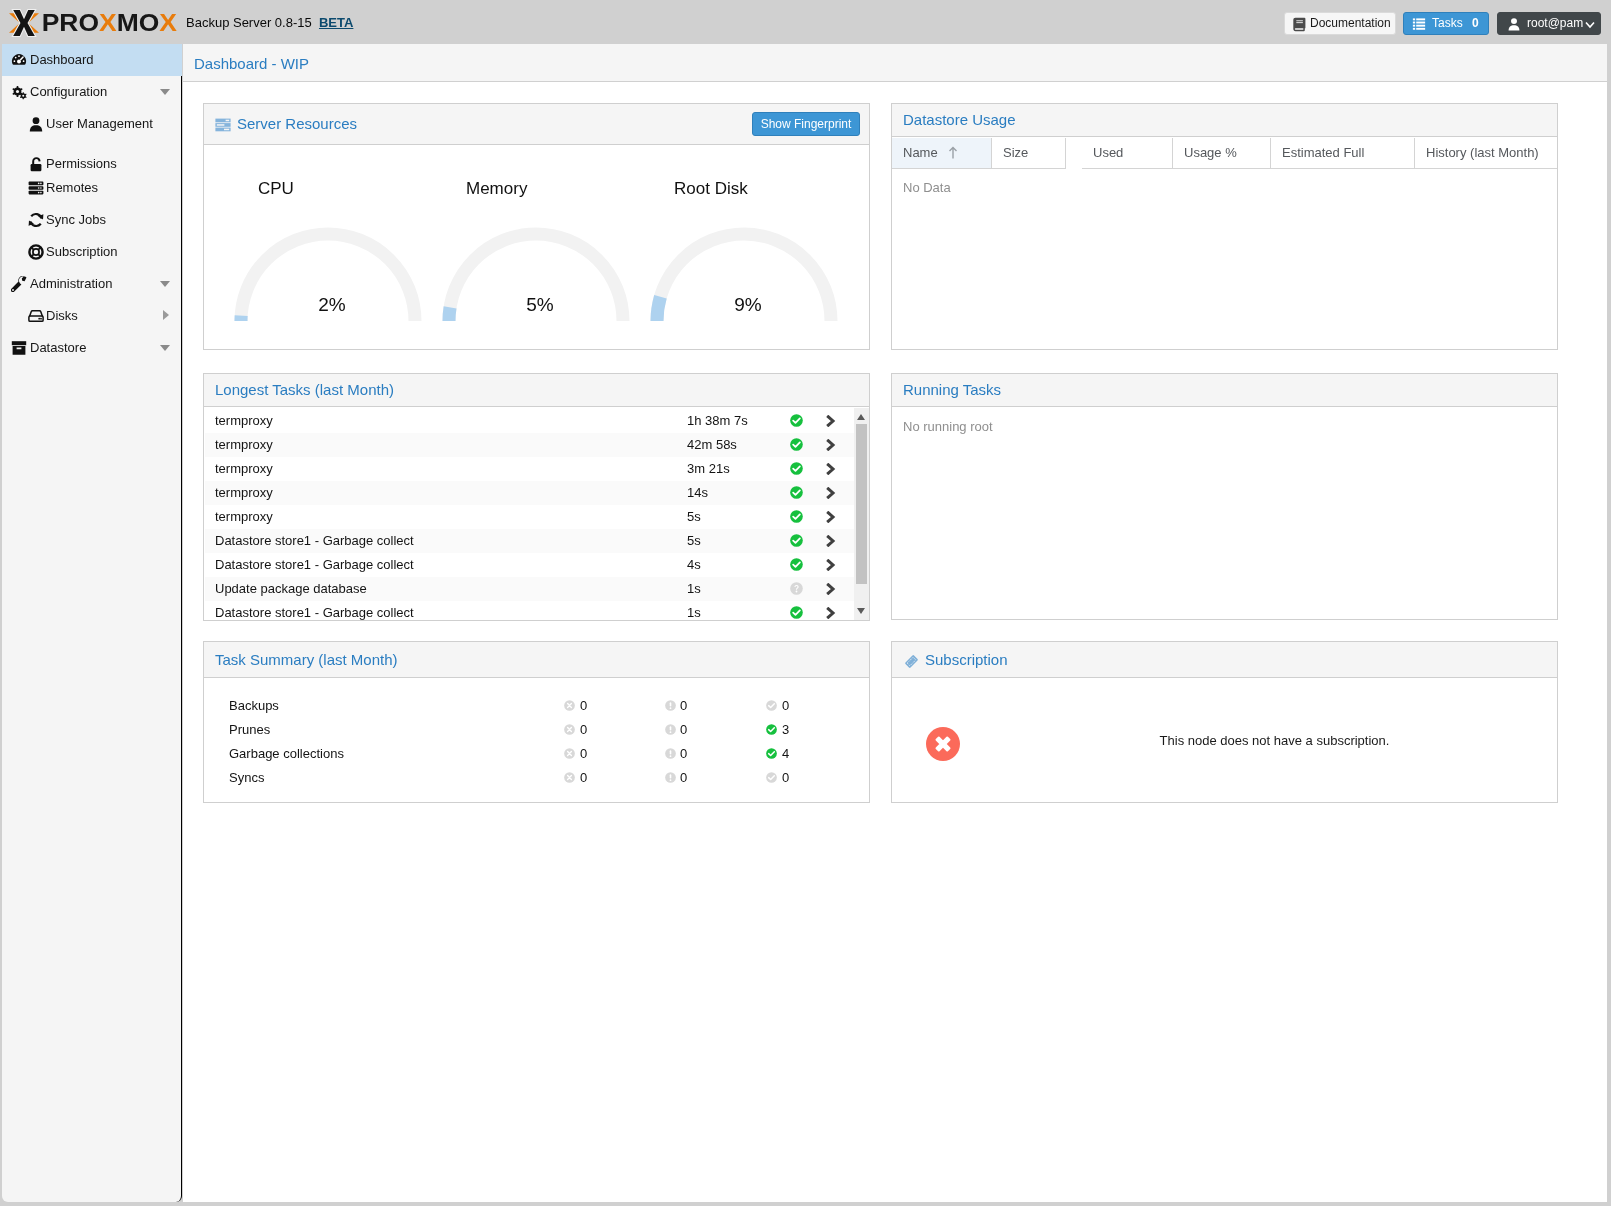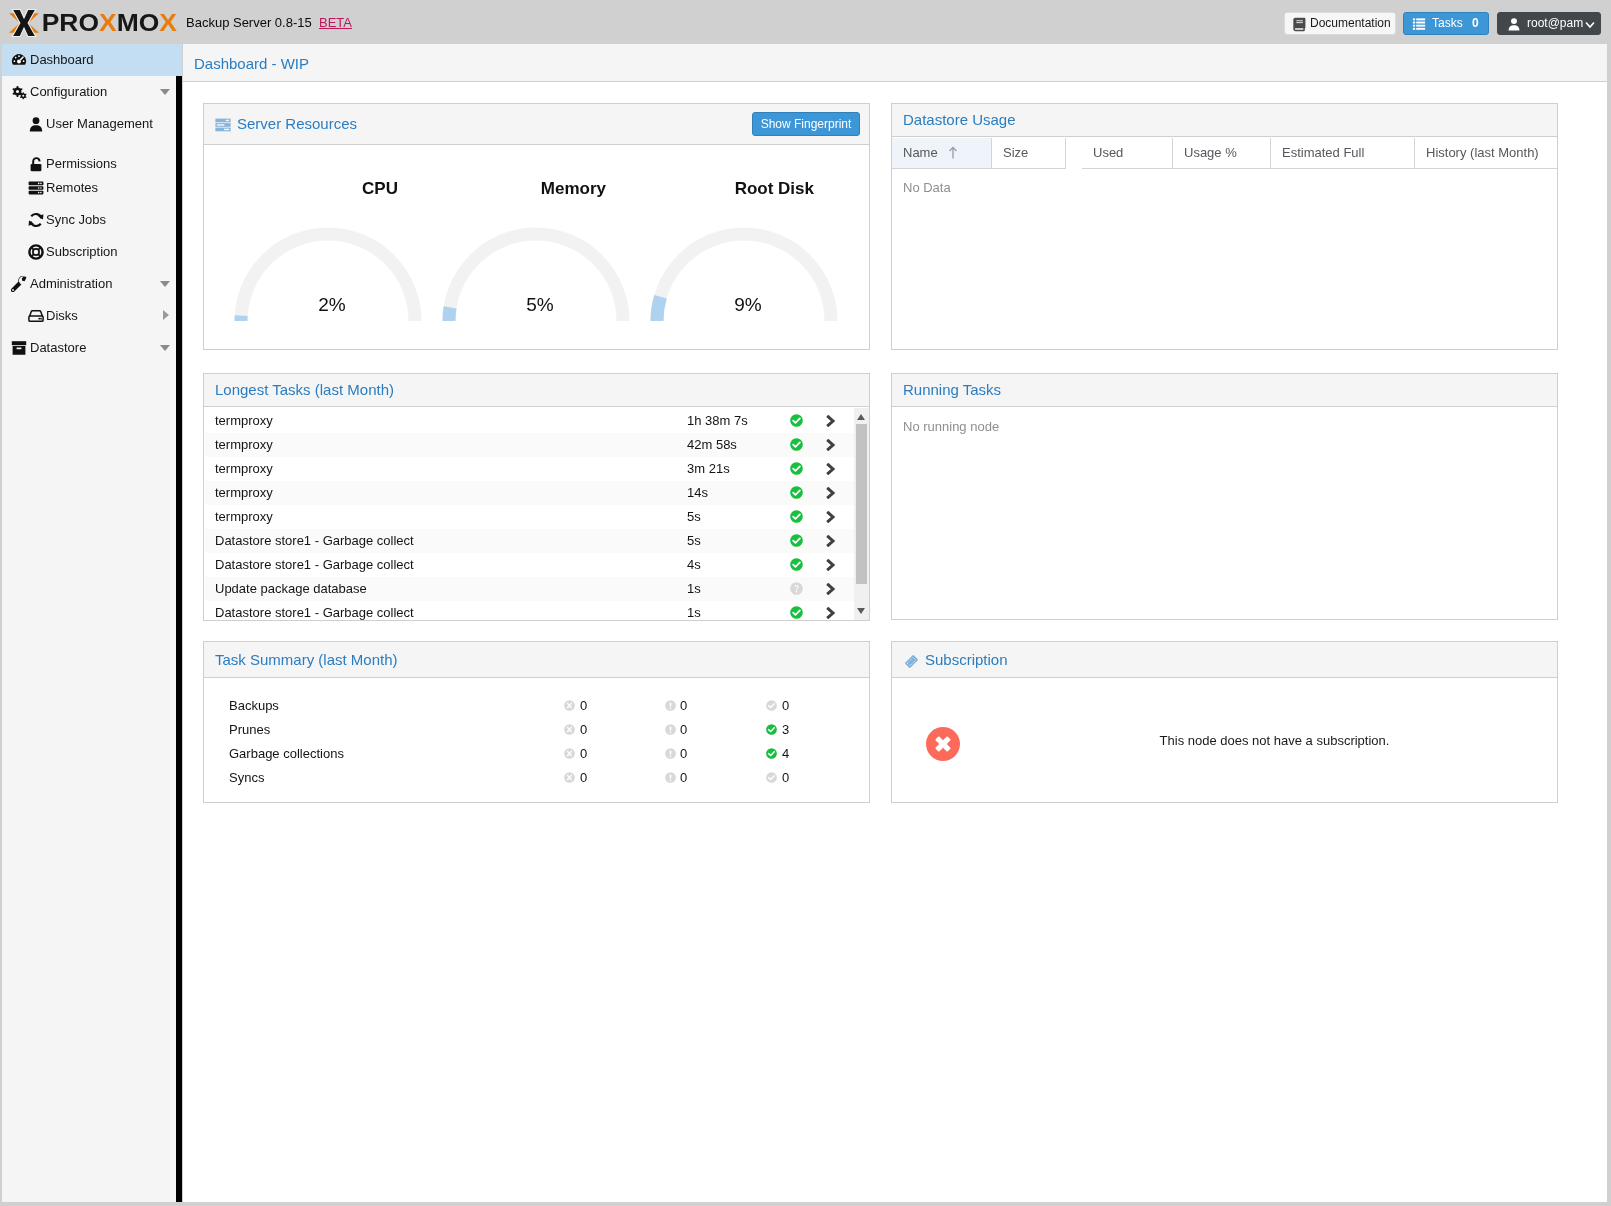--- a/index.html
+++ b/index.html
@@ -3,28 +3,28 @@
 <meta charset="utf-8">
 <style>
   * { margin:0; padding:0; box-sizing:border-box; }
   html,body { width:1611px; height:1206px; }
   body { font-family:"Liberation Sans", sans-serif; background:#d0d0d0; position:relative; overflow:hidden; font-size:13px; color:#1a1a1a; }
   .abs { position:absolute; }
 
   
   #toolbar { left:0; top:0; width:1611px; height:44px; background:#d0d0d0;padding-left:44px; }
   #brandtext { left:186px; top:1px; height:44px; line-height:44px; font-size:13px; color:#0a0a0a; }
-  #beta { color:#be185d; text-decoration:underline; }
+  #beta { color:#0c4a6e; text-decoration:underline;font-weight:bold; }
   .tbtn { top:12px; height:23px; border-radius:3px; font-size:12px; line-height:21px; }
   #btn-doc { left:1284px; width:112px; background:#f6f6f6; border:1px solid #dadada; color:#1a1a1a; }
   #btn-tasks { left:1403px; width:86px; background:#3d96d5; border:1px solid #2f80bb; color:#fff; }
   #btn-user { left:1497px; width:104px; background:#41474a; border:1px solid #41474a; color:#fff; }
 
   
-  #sidebar { left:2px; top:44px; width:180px; height:1158px; background:#f5f5f5; border-right:6px solid #000000; }
+  #sidebar { left:2px; top:44px; width:180px; height:1158px; background:#f5f5f5; border-right:1px solid #000000;border-radius:6px; }
   #mainbg { left:183px; top:44px; width:1424px; height:1158px; background:#fff; }
   #titlebar { left:183px; top:44px; width:1424px; height:38px; background:#f5f5f5; border-bottom:1px solid #d0d0d0;padding-left:20px; }
   #titlebar span { position:absolute; left:11px; top:11px; font-size:15px; color:#2a7dc1; }
 
   
   .nav { position:absolute; left:0; width:180px; height:32px; line-height:32px; font-size:13px; color:#161616; }
   .nav .ni { position:absolute; left:9px; top:8px; width:16px; height:16px; }
   .nav .nt { position:absolute; left:28px; }
   .nav.lvl2 .ni { left:26px; }
   .nav.lvl2 .nt { left:44px; }
@@ -37,21 +37,21 @@
   .phead { position:absolute; left:0; top:0; width:100%; background:#f5f5f5; border-bottom:1px solid #cfcfcf; }
   .ptitle { position:absolute; font-size:15px; color:#2a7dc1; }
   .gray { color:#8f8f8f; }
 
   
   #p-sr { left:203px; top:103px; width:667px; height:247px; }
   #p-sr .phead { height:41px; }
   #p-sr .ptitle { left:33px; top:11px; }
   #sr-icon { position:absolute; left:11px; top:13px; }
   #btn-fp { position:absolute; right:9px; top:8px; width:108px; height:24px; background:#3d96d5; border:1px solid #2f80bb; border-radius:3px; color:#fff; font-size:12px; text-align:center; line-height:22px; }
-  .gtitle { position:absolute; top:75px; width:140px; text-align:right; font-size:17px; font-weight:bold; color:#111; }
+  .gtitle { position:absolute; top:75px; width:140px; text-align:left; font-size:17px; font-weight:normal; color:#111; }
   .gpct { position:absolute; top:190px; width:140px; text-align:center; font-size:19px; color:#111; }
 
   
   #p-du { left:891px; top:103px; width:667px; height:247px; }
   #p-du .phead { height:33px; }
   #p-du .ptitle { left:11px; top:7px; }
   .gh { position:absolute; top:34px; height:31px; background:#fff; border-right:1px solid #d4d4d4; border-bottom:1px solid #d4d4d4; font-size:13px; color:#55585c; line-height:29px; }
   .gh span { padding-left:11px; display:inline-block; }
 
   
@@ -492,21 +492,21 @@
       <div class="sbarr" style="top:6px;border-bottom:6px solid #5a5a5a"></div>
       <div class="thumb"></div>
       <div class="sbarr" style="bottom:6px;border-top:6px solid #5a5a5a"></div>
     </div>
   </div>
 
   <div class="panel" id="p-rt">
     <div class="phead">
       <div class="ptitle">Running Tasks</div>
     </div>
-    <div class="abs gray" style="left:11px;top:45px">No running node</div>
+    <div class="abs gray" style="left:11px;top:45px">No running root</div>
   </div>
 
   <div class="panel" id="p-ts">
     <div class="phead">
       <div class="ptitle">Task Summary (last Month)</div>
     </div>
 <div class="srow" style="top:52px;left:0;width:665px">
       <span style="position:absolute;left:25px">Backups</span>
       <svg class="sico" style="left:360px" width="11" height="11" viewBox="0 0 14 14">
         <use href="#i-times-c"></use>

